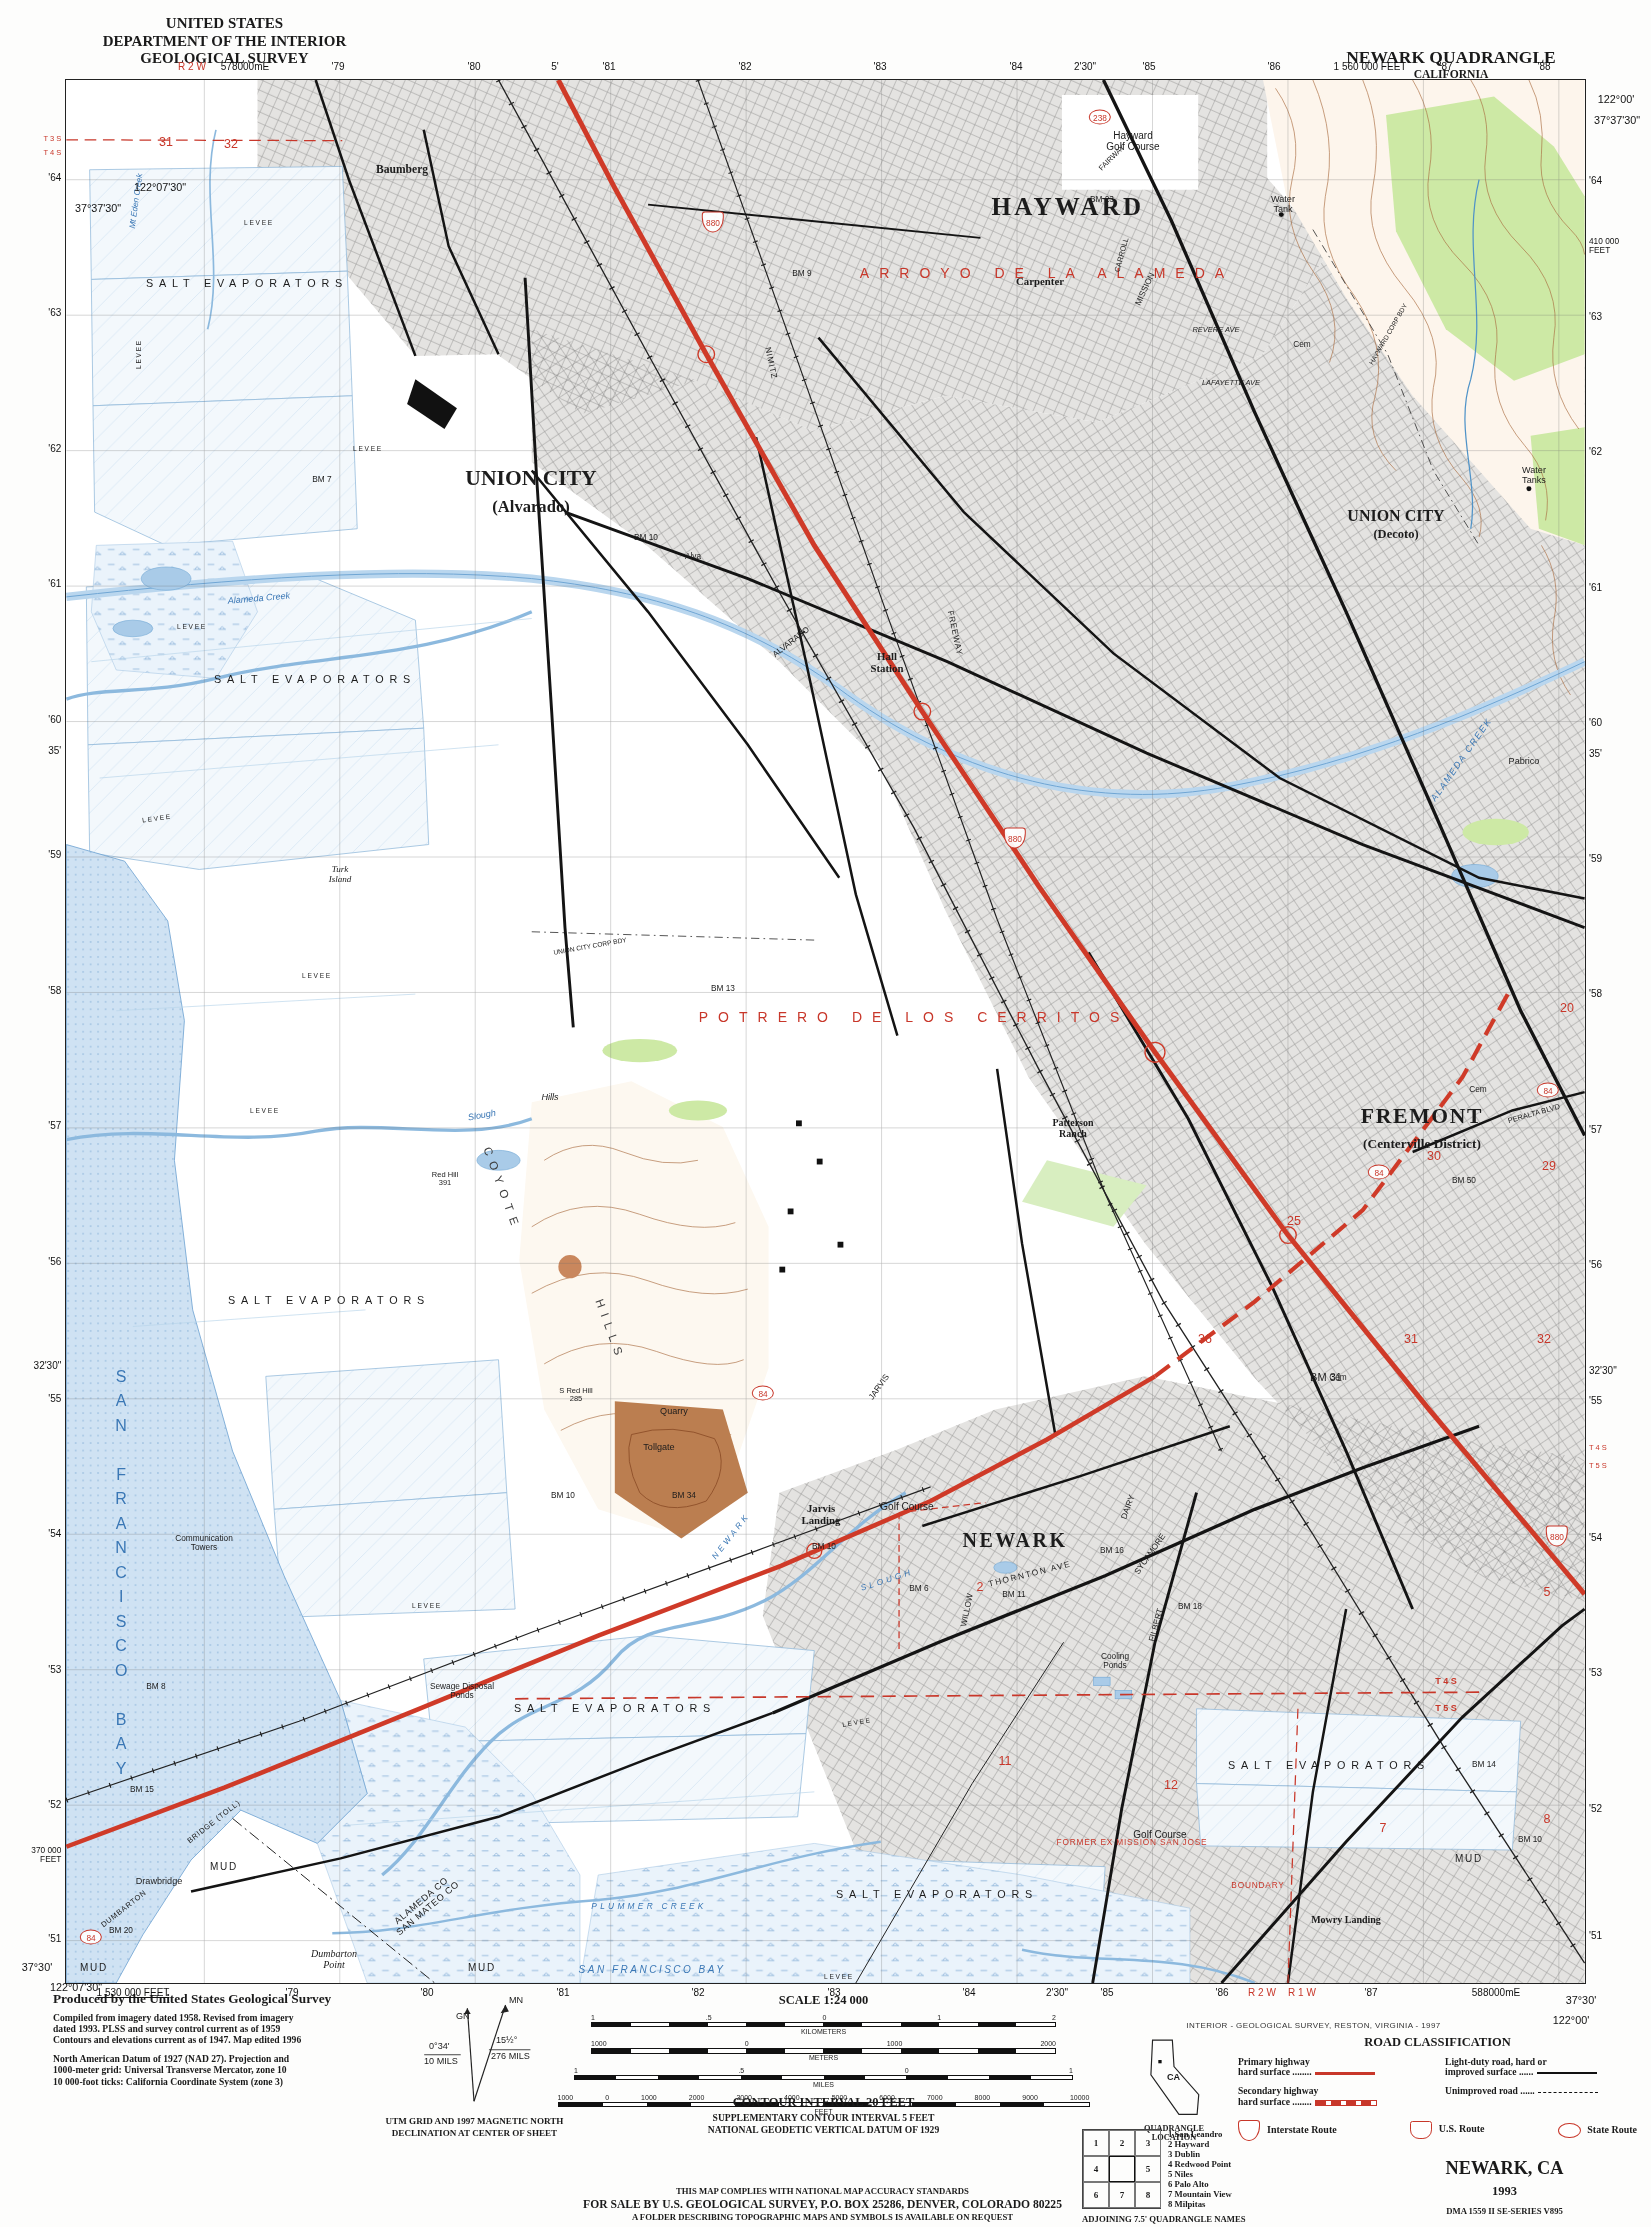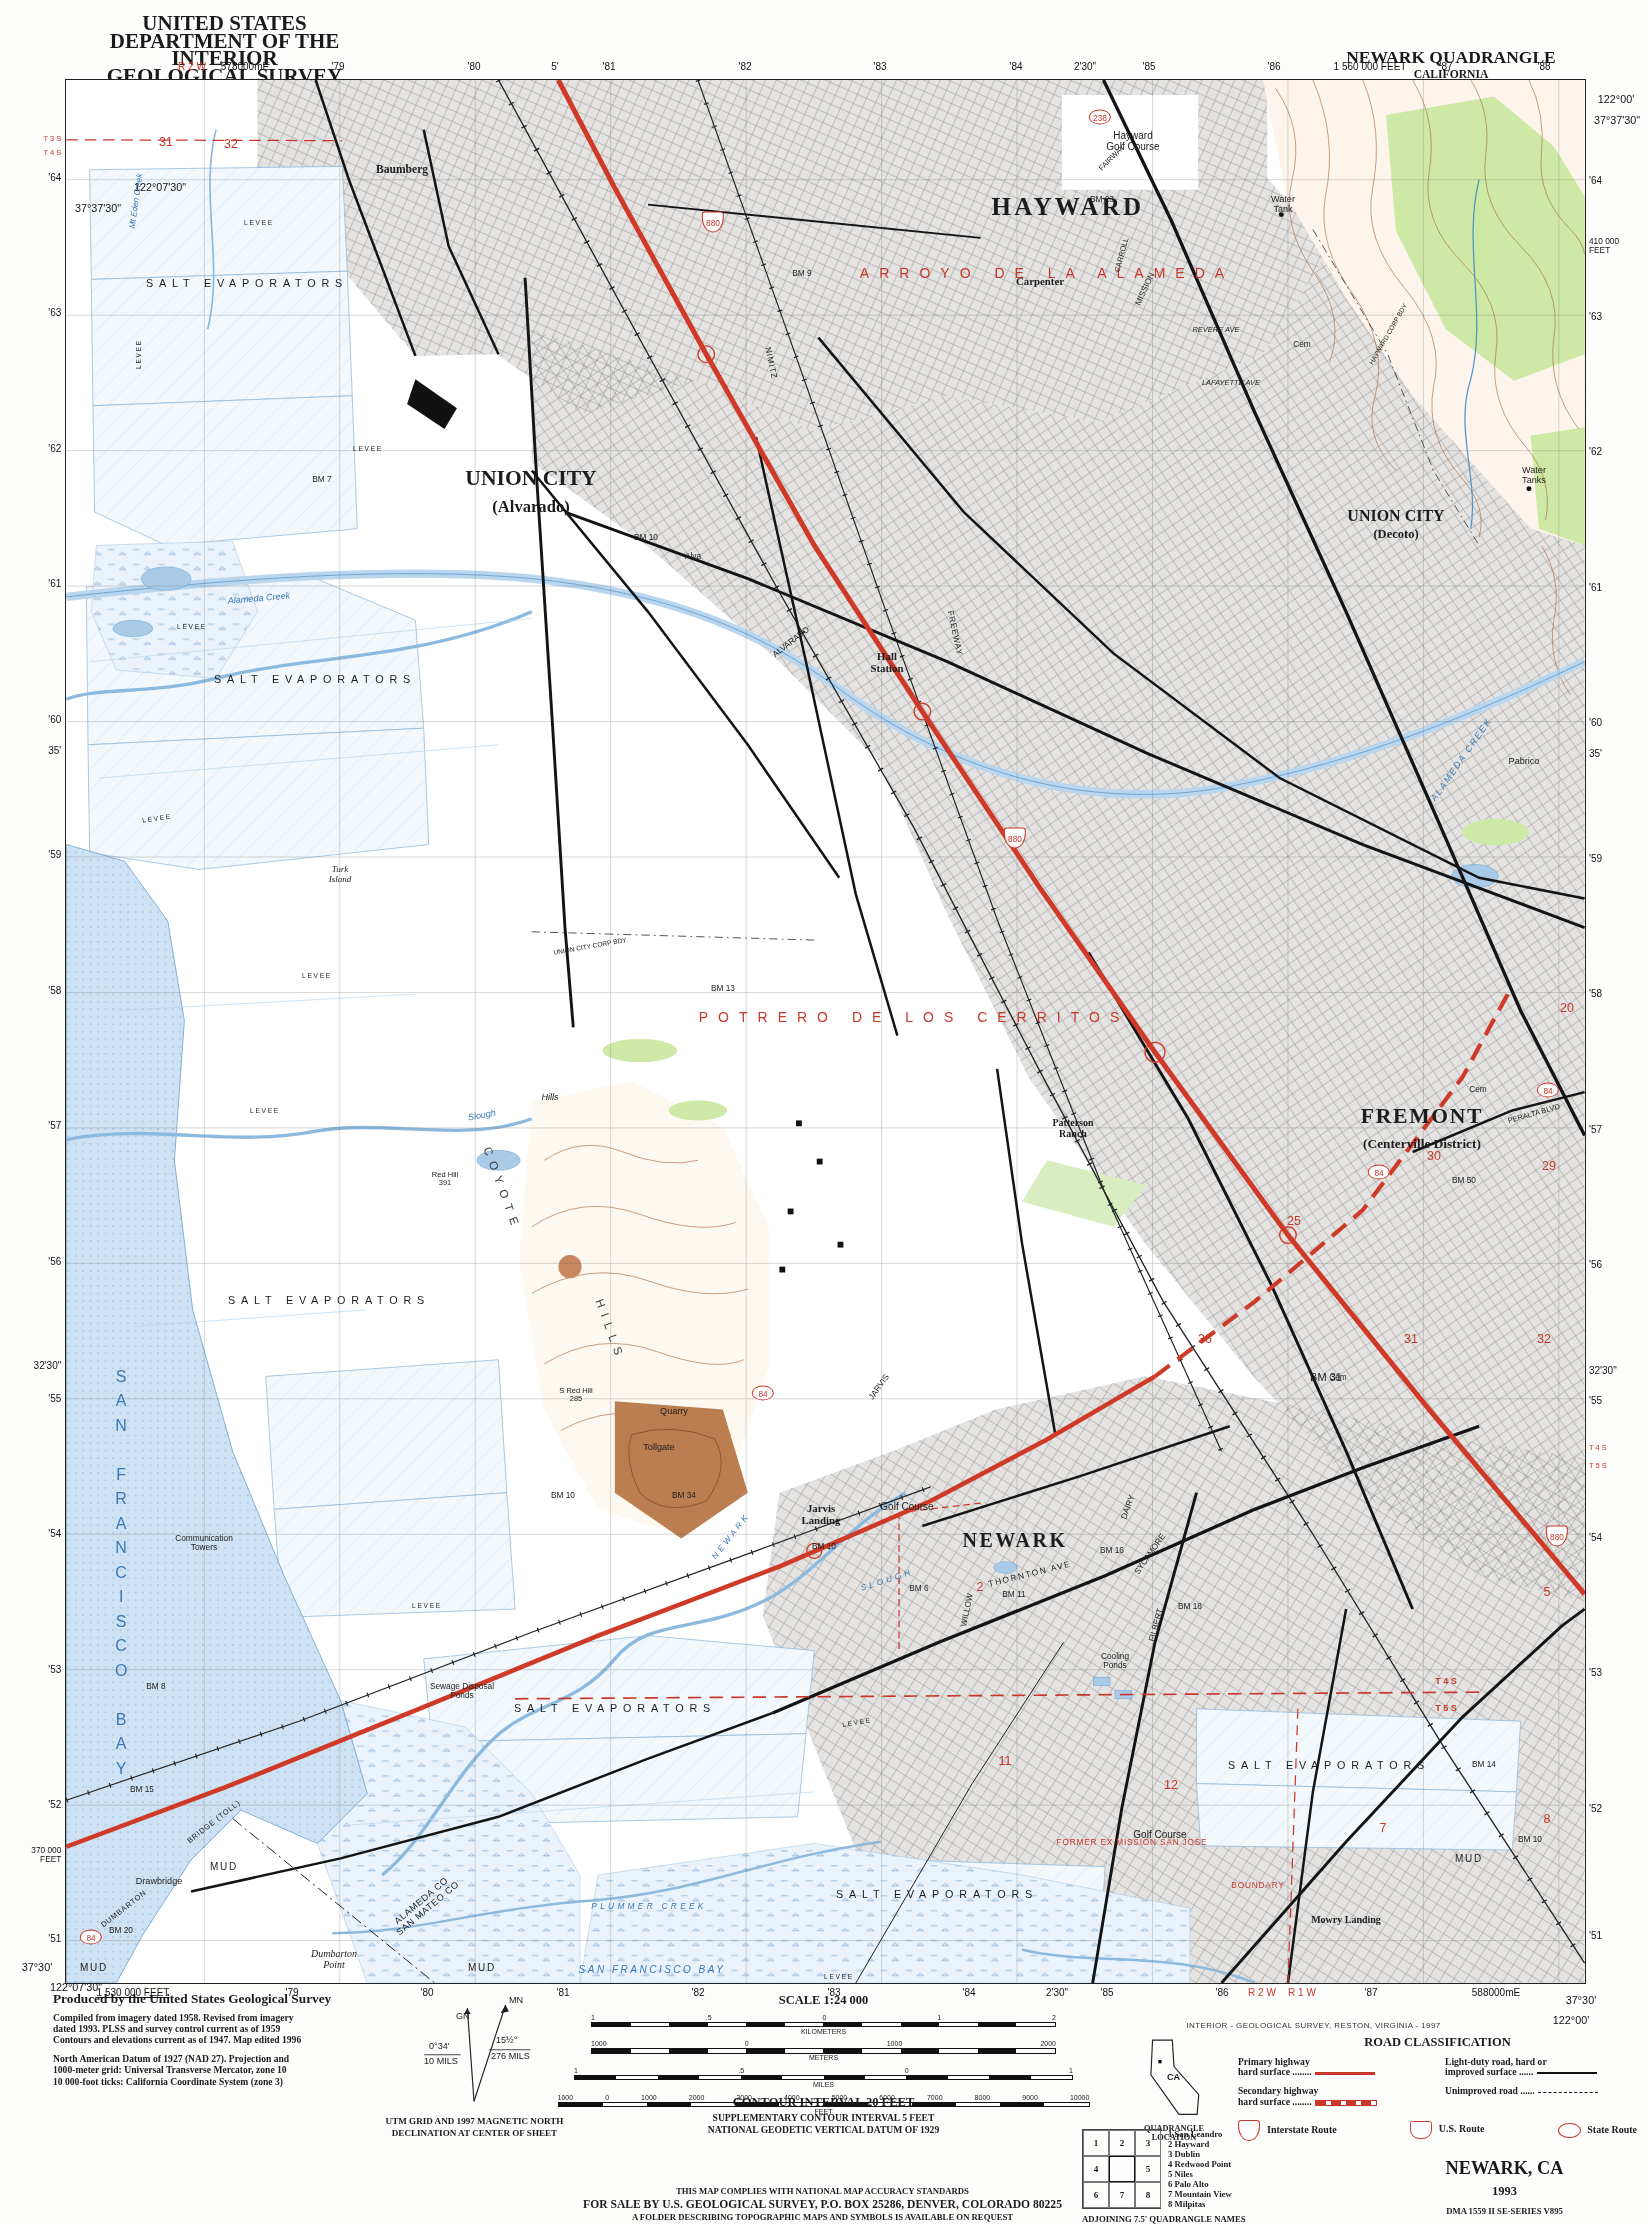--- a/index.html
+++ b/index.html
@@ -1,19 +1,19 @@
 <!DOCTYPE html>
 <html style="font-size:13.3px"><head>
 <meta charset="utf-8">
 <style>
   html,body{margin:0;padding:0;background:#e8e8e8;}
   .sheet{position:relative;width:1651px;height:2227px;background:#fdfdfc;overflow:hidden;
          font-family:"Liberation Sans",sans-serif;color:#1a1a1a;}
   
-  .hdr-left{position:absolute;left:100px;top:15px;width:249px;text-align:center;font-family:"Liberation Serif",serif;font-weight:bold;font-size:21px;line-height:17.5px;}
+  .hdr-left{position:absolute;left:100px;top:15px;width:249px;text-align:center;font-family:"Liberation Serif",serif;font-weight:bold;font-size:15px;line-height:17.5px;}
   .hdr-right{position:absolute;left:1297px;top:47px;width:308px;text-align:center;font-family:"Liberation Serif",serif;font-weight:bold;}
   .hdr-right .l1{font-size:17.5px;}
   .hdr-right .l2{font-size:11.6px;}
   .hdr-right .l3{font-size:13.3px;}
   
   .map{position:absolute;left:65px;top:79px;width:1519px;height:1903px;border:1.1px solid #222;background:#fff;}
   .map svg{position:absolute;left:0;top:0;}
   .ml{position:absolute;transform:translate(-50%,-50%);white-space:pre;text-align:center;line-height:1.08;}
   .tick{position:absolute;font-size:10px;color:#111;white-space:pre-line;line-height:1.05;}
   .shld{position:absolute;transform:translate(-50%,-50%);display:flex;align-items:center;justify-content:center;

